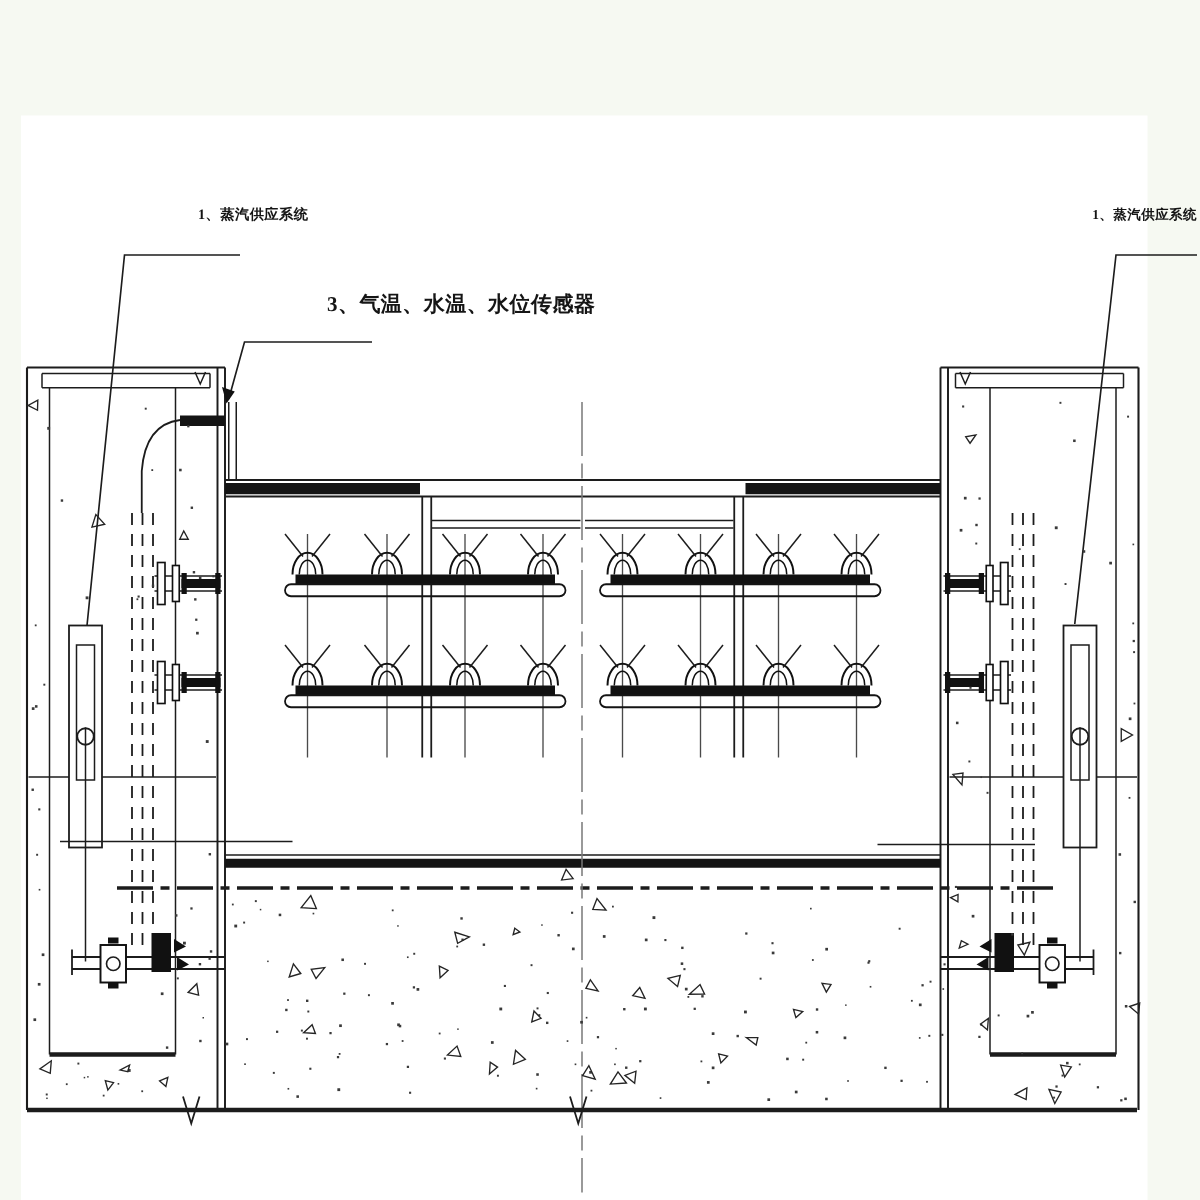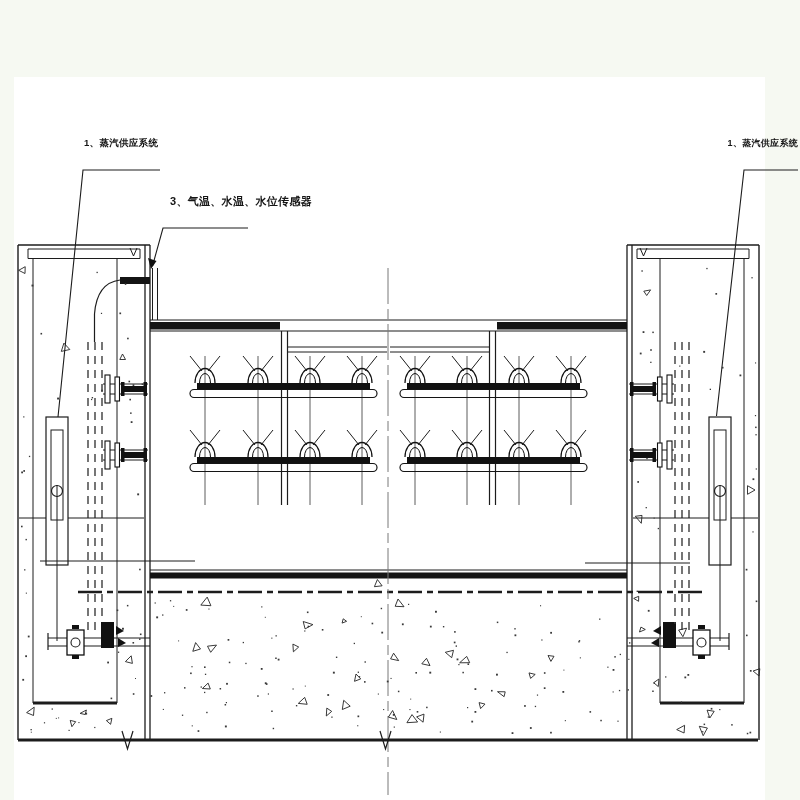--- a/index.html
+++ b/index.html
@@ -5,24 +5,24 @@
   html,body{margin:0;padding:0;}
   .canvas{
     position:relative;width:800px;height:800px;
     background:#f6f9f2;overflow:hidden;
     font-family:"DejaVu Sans", sans-serif;
   }
   .paper{position:absolute;left:14px;top:77px;width:751px;height:723px;background:#ffffff;}
   svg.linework{position:absolute;left:0;top:0;}
   .cad-label{
     position:absolute;color:#151515;font-weight:bold;white-space:nowrap;
-    font-family:Liberation Sans, sans-serif;letter-spacing:0.3px;
+    font-family:Liberation Serif, serif;letter-spacing:0.3px;margin-left:48px;
   }
   .lbl-left{left:84px;top:137px;font-size:9.5px;}
-  .lbl-mid{left:170px;top:194px;font-size:11px;}
+  .lbl-mid{left:170px;top:194px;font-size:14px;}
   .lbl-right{right:2px;top:137px;font-size:9px;text-align:right;}
 </style>
 </head>
 <body>
 
 <div class="canvas">
   <div class="paper"></div>
 
   <svg class="linework" width="800" height="800" viewBox="0 0 800 800">
       <line x1="18" y1="245" x2="18" y2="740" stroke="#1c1c1c" stroke-width="1.4"></line>

